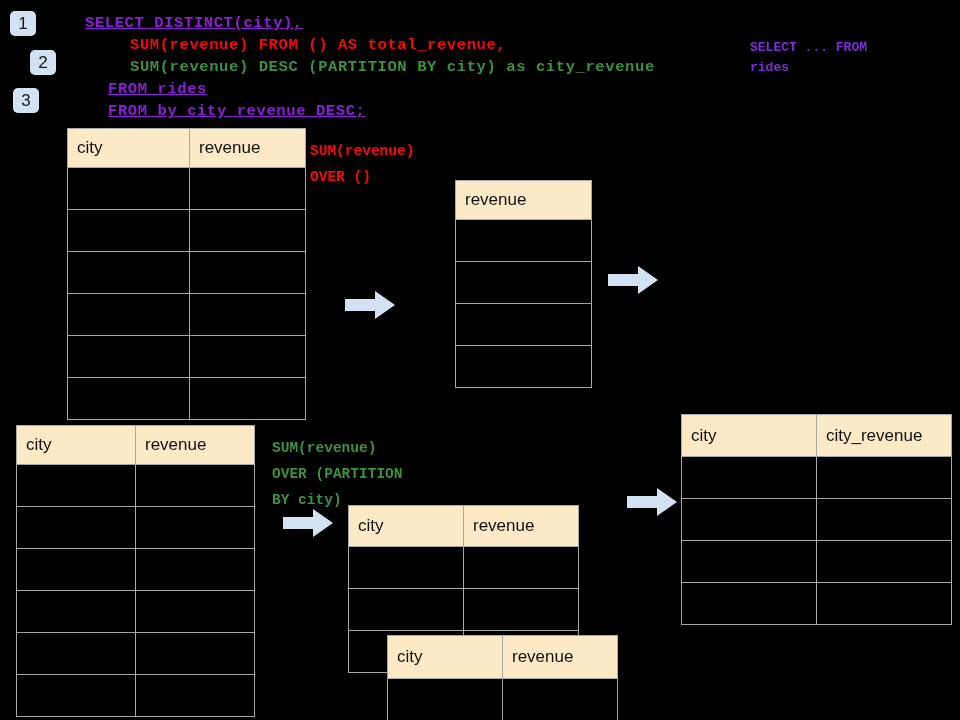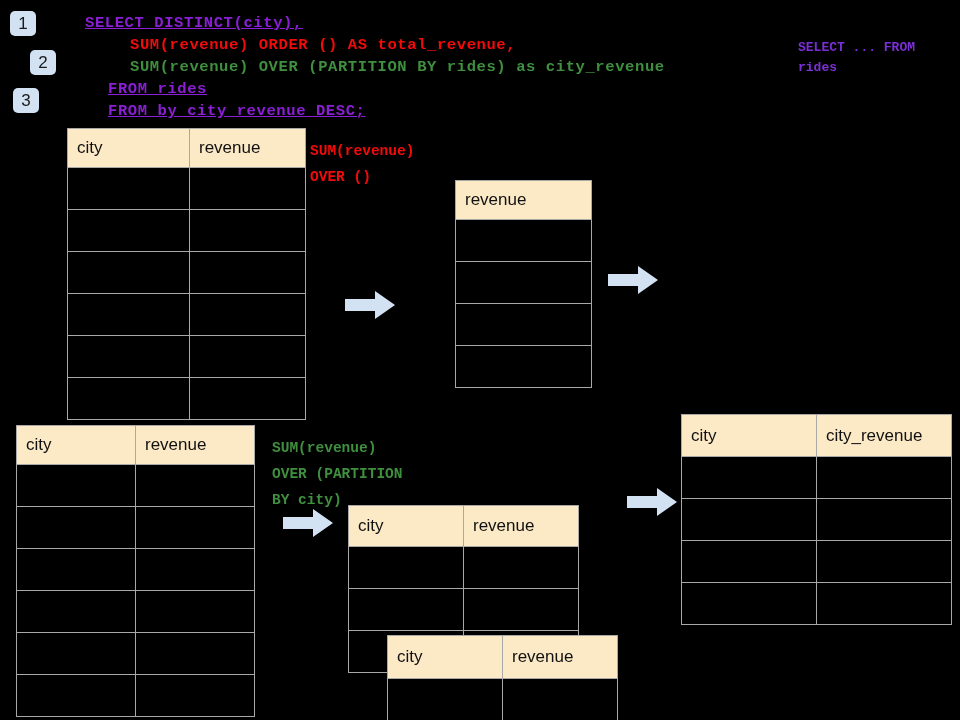--- a/index.html
+++ b/index.html
@@ -53,21 +53,20 @@
     font-weight: bold;
   }
   .annot-side {
     position: absolute;
     font-family: "Liberation Mono", monospace;
     font-size: 13px;
     line-height: 20px;
     white-space: pre;
     font-weight: bold;
     color: #7b2fd6;
-    margin-left: 48px;
   }
 
   
   .tbl {
     position: absolute;
     border-collapse: collapse;
     table-layout: fixed;
     background: #22c55e;
     padding-left: 32px;
   }
@@ -99,22 +98,22 @@
 <div id="canvas">
 
   <div id="badges">
       <div class="badge" style="left: 10px; top: 11px; background: rgb(210, 226, 242);">1</div>
       <div class="badge" style="left: 30px; top: 50px; background: rgb(210, 226, 242);">2</div>
       <div class="badge" style="left: 13px; top: 88px; background: rgb(210, 226, 242);">3</div>
     </div>
 
   <div id="sql-block">
       <div class="sql-line c-violet" style="left: 85px; top: 14px;">SELECT DISTINCT(city),</div>
-      <div class="sql-line c-red" style="left: 130px; top: 36px;">SUM(revenue) ORDER () AS total_revenue,</div>
-      <div class="sql-line c-green" style="left: 130px; top: 58px;">SUM(revenue) OVER (PARTITION BY rides) as city_revenue</div>
+      <div class="sql-line c-red" style="left: 130px; top: 36px;">SUM(revenue) FROM () AS total_revenue,</div>
+      <div class="sql-line c-green" style="left: 130px; top: 58px;">SUM(revenue) DESC (PARTITION BY city) as city_revenue</div>
       <div class="sql-line c-violet" style="left: 108px; top: 80px;">FROM rides</div>
       <div class="sql-line c-violet" style="left: 108px; top: 102px;">FROM by city_revenue DESC;</div>
     </div>
 
   <div id="annot-block">
       <div class="annot-side" style="left: 750px; top: 38px;">SELECT ... FROM
 rides</div>
       <div class="annot c-red" style="left: 310px; top: 138px;">SUM(revenue)
 OVER ()</div>
       <div class="annot c-green" style="left: 272px; top: 435px;">SUM(revenue)

